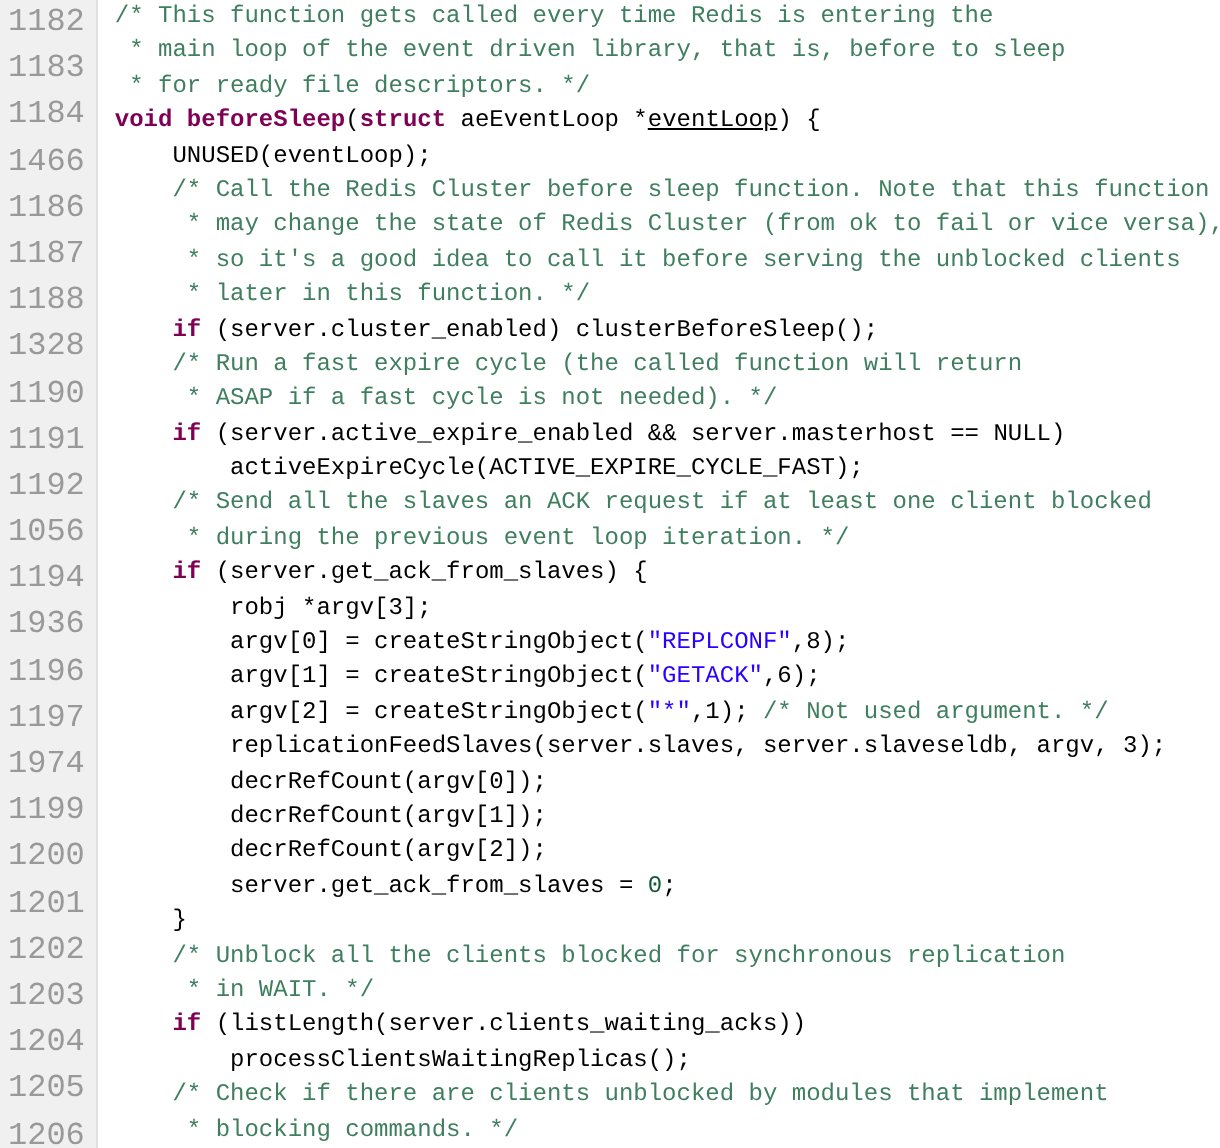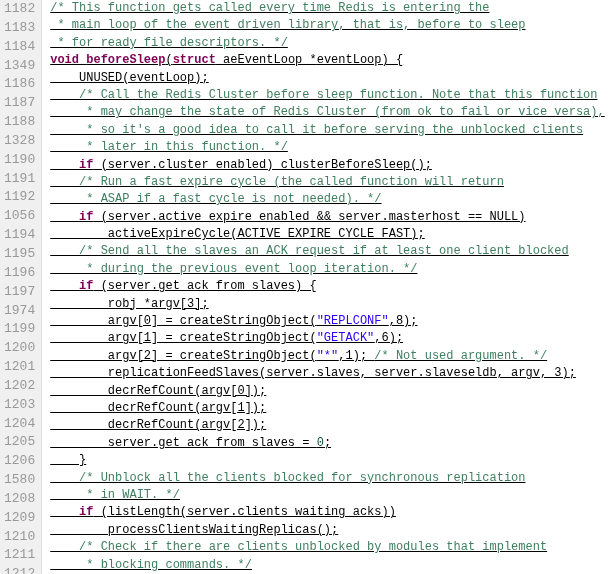--- a/index.html
+++ b/index.html
@@ -30,57 +30,56 @@
       text-align: right;
       padding: 0 6px 0 4px;
       user-select: none;
       min-width: 42px;
       border-right: 1px solid #e0e0e0;
     }
 
     .line-number {
       display: block;
       color: #999999;
-      font-size: 13px;
+      font-size: 16px;
       line-height: 1.45;
     }
 
     .code-area {
       flex: 1;
       padding: 0 0 0 8px;
       overflow: hidden;
       white-space: pre;
     }
 
     .code-line {
       display: block;
       line-height: 1.45;
       color: #000000;
-      text-decoration: underline;
     }
   </style>
 </head>
 <body>
 
 <div class="code-container">
   <div class="line-numbers" id="lineNums">
       <span class="line-number">1182</span>
       <span class="line-number">1183</span>
       <span class="line-number">1184</span>
-      <span class="line-number">1349</span>
+      <span class="line-number">1466</span>
       <span class="line-number">1186</span>
       <span class="line-number">1187</span>
       <span class="line-number">1188</span>
       <span class="line-number">1328</span>
       <span class="line-number">1190</span>
       <span class="line-number">1191</span>
       <span class="line-number">1192</span>
       <span class="line-number">1056</span>
       <span class="line-number">1194</span>
-      <span class="line-number">1195</span>
+      <span class="line-number">1936</span>
       <span class="line-number">1196</span>
       <span class="line-number">1197</span>
       <span class="line-number">1974</span>
       <span class="line-number">1199</span>
       <span class="line-number">1200</span>
       <span class="line-number">1201</span>
       <span class="line-number">1202</span>
       <span class="line-number">1203</span>
       <span class="line-number">1204</span>
       <span class="line-number">1205</span>

